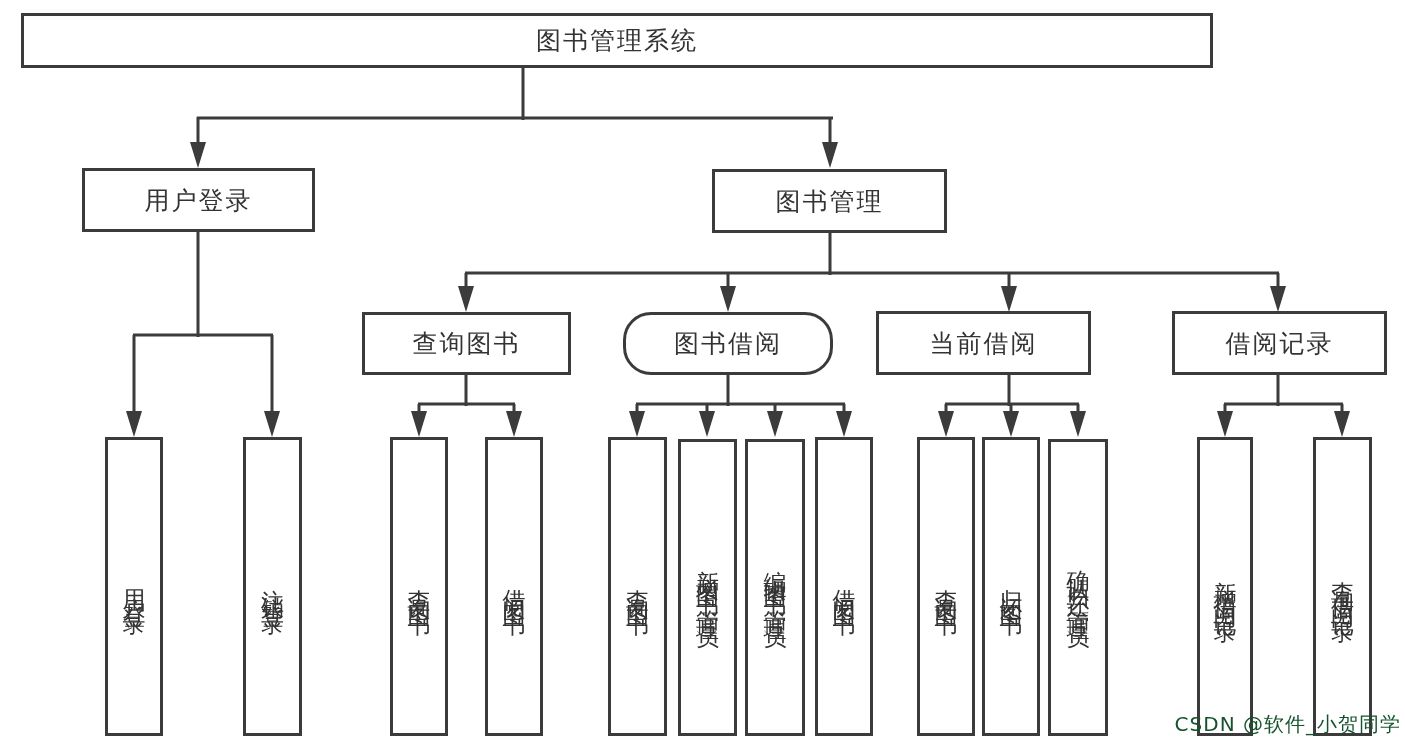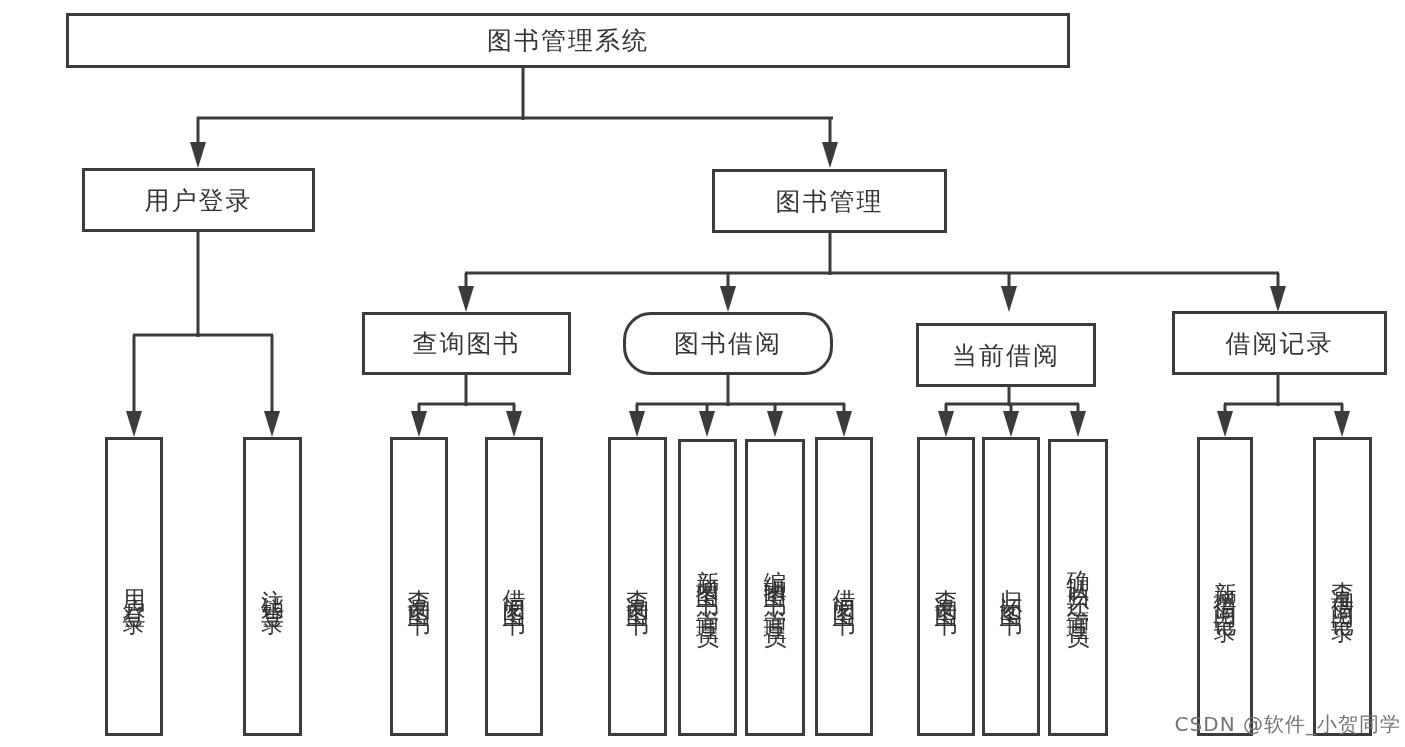--- a/index.html
+++ b/index.html
@@ -38,21 +38,21 @@
     letter-spacing: 8px;
     line-height: 1;
     max-height: 288px;
   }
   .watermark {
     position: absolute;
     right: 4px;
     top: 711px;
     font-size: 20px;
     letter-spacing: 1px;
-    color: #737373;
+    color: #14532d;
     z-index: 5;
     white-space: nowrap;
   }
 </style>
 </head>
 <body>
 
 <div class="stage">
 
   <svg class="connectors" width="1405" height="747" viewBox="0 0 1405 747">
@@ -107,38 +107,38 @@
       M699 411 L715 411 L707 437 Z
       M767 411 L783 411 L775 437 Z
       M836 411 L852 411 L844 437 Z
       M938 411 L954 411 L946 437 Z
       M1003 411 L1019 411 L1011 437 Z
       M1070 411 L1086 411 L1078 437 Z
       M1217 411 L1233 411 L1225 437 Z
       M1334 411 L1350 411 L1342 437 Z"></path>
   </svg>
 
-  <div class="box" style="left:21px; top:13px; width:1004px; height:55px;margin-left:45px;">
+  <div class="box" style="left:21px; top:13px; width:1192px; height:55px;">
     <span class="hlabel">图书管理系统</span>
   </div>
 
   <div class="box" style="left:82px; top:168px; width:233px; height:64px;">
     <span class="hlabel">用户登录</span>
   </div>
   <div class="box" style="left:712px; top:169px; width:235px; height:64px;justify-content:center;">
     <span class="hlabel">图书管理</span>
   </div>
 
   <div class="box" style="left:362px; top:312px; width:209px; height:63px;">
     <span class="hlabel">查询图书</span>
   </div>
   <div class="box" style="left:623px; top:312px; width:210px; height:63px;border-radius:28px;">
     <span class="hlabel">图书借阅</span>
   </div>
-  <div class="box" style="left:916px; top:311px; width:180px; height:64px;margin-top:12px;">
+  <div class="box" style="left:876px; top:311px; width:215px; height:64px;">
     <span class="hlabel">当前借阅</span>
   </div>
   <div class="box" style="left:1172px; top:311px; width:215px; height:64px;">
     <span class="hlabel">借阅记录</span>
   </div>
 
   <div class="box" style="left:105px; top:437px; width:58px; height:299px;">
     <span class="vtext">用户登录</span>
   </div>
   <div class="box" style="left:243px; top:437px; width:59px; height:299px;">

